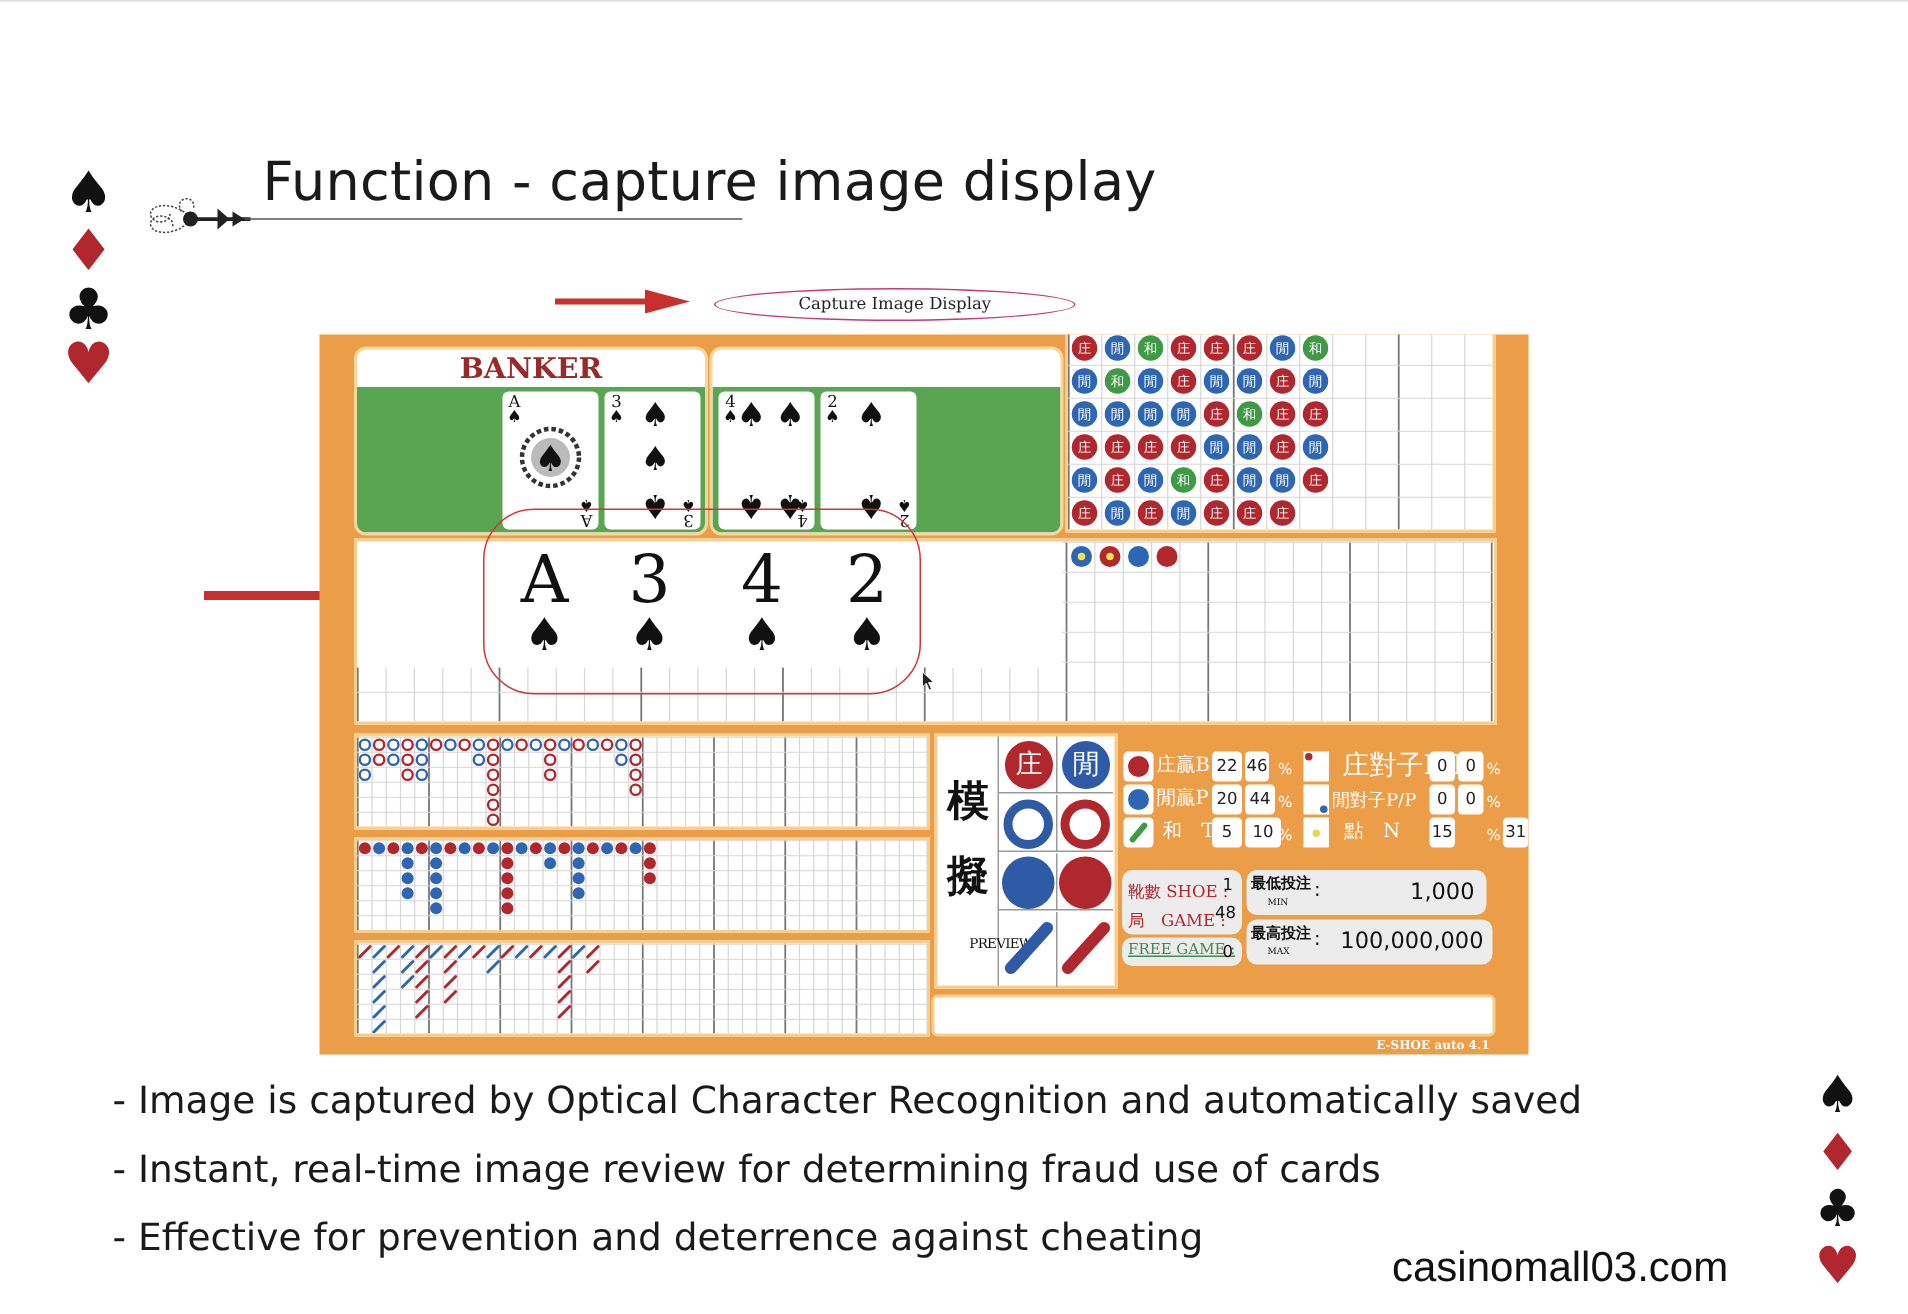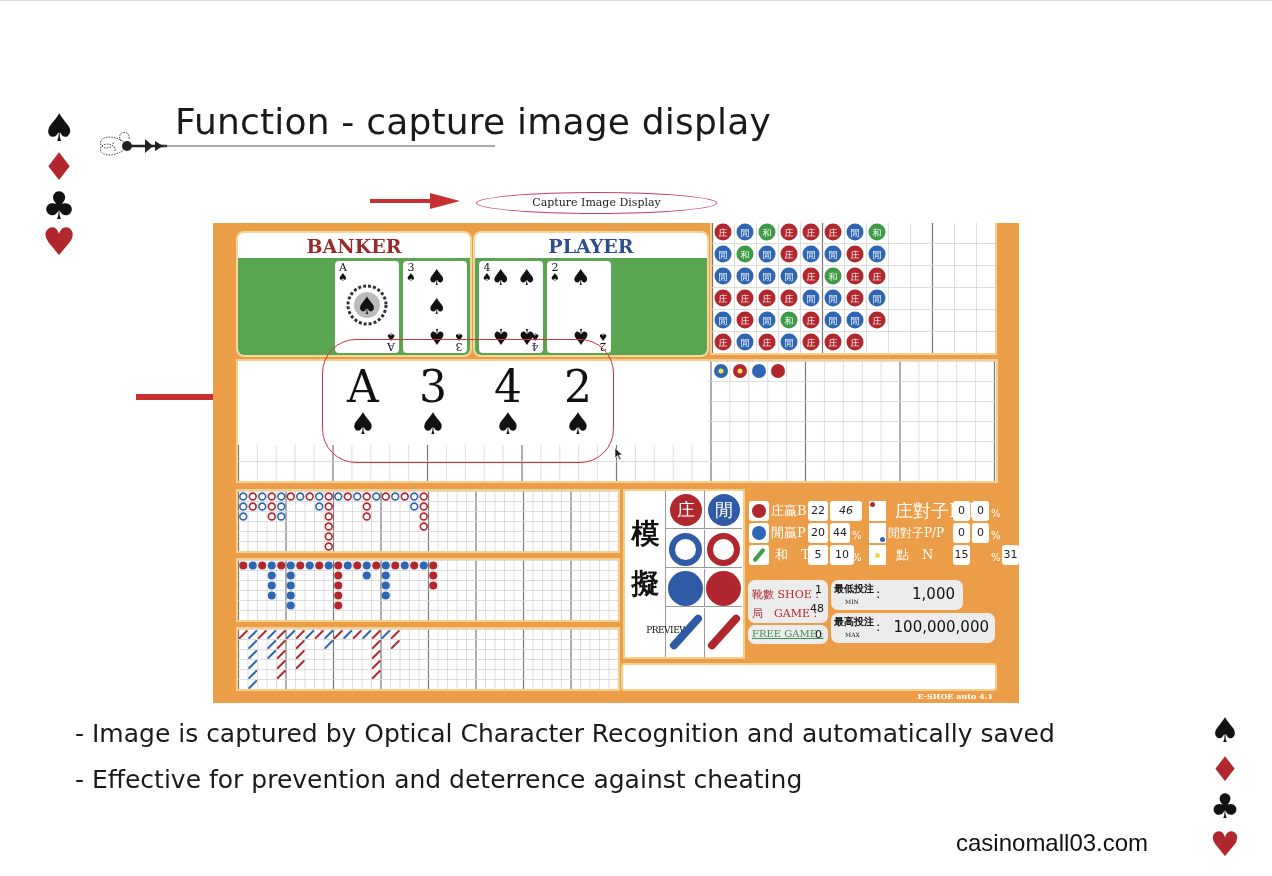--- a/index.html
+++ b/index.html
@@ -44,21 +44,21 @@
   .stat-row { position: absolute; height: 20px; font-family: "DejaVu Serif", serif; font-size: 13px; line-height: 20px; color: #fff; }
   .sbox { position: absolute; height: 20px; background: #fff; color: #222; font-family: "DejaVu Sans", sans-serif; font-size: 11px; line-height: 20px; text-align: center; border-radius: 3px; }
   .pct { position: absolute; font-size: 10px; color: #fff; font-family: "DejaVu Sans", sans-serif; }
 
   .infobox { position: absolute; background: #ececec; border-radius: 7px; }
   .lbl-red { color: #b0272d; font-family: "DejaVu Serif", serif; font-size: 11px; }
   .lbl-green { color: #3d8b55; font-family: "DejaVu Serif", serif; font-size: 10px; text-decoration: underline; }
 
   .bullets { position: absolute; left: 75px; top: 715px; font-family: "DejaVu Sans", sans-serif; font-size: 25px; color: #1a1a1a; }
   .bullets div { height: 45.5px; line-height: 36px; }
-  .site { position: absolute; left: 956px; top: 828px; font-family: "Liberation Sans", sans-serif; font-size: 24px; color: #111; }
+  .site { position: absolute; left: 928px; top: 828px; font-family: "Liberation Sans", sans-serif; font-size: 28px; color: #111; }
 </style>
 </head>
 <body>
 
 <div class="suit black" style="left:39px;top:108px;font-size:38px;">♠</div>
 <div class="suit red" style="left:39px;top:147px;font-size:38px;">♦</div>
 <div class="suit black" style="left:39px;top:186px;font-size:38px;">♣</div>
 <div class="suit red" style="left:39px;top:222px;font-size:38px;">♥</div>
 
 <div class="title">Function - capture image display</div>
@@ -104,21 +104,20 @@
         <div class="idx"><span>3</span><br><span>♠</span></div>
         <div class="pip" style="left:24px;top:6px;">♠</div>
         <div class="pip" style="left:24px;top:35px;">♠</div>
         <div class="pip" style="left:24px;top:64px;transform:rotate(180deg);">♠</div>
         <div class="idx-b"><span>3</span><br><span>♠</span></div>
       </div>
     </div>
   </div>
 
   <div class="side-panel" style="left:260px;top:8px;width:236px;height:126px;">
-    <div class="side-head" style="color:#2d4f8f;">PLAYER</div>
     <div class="side-body">
       <div class="pcard" style="left:4px;">
         <div class="idx"><span>4</span><br><span>♠</span></div>
         <div class="pip" style="left:12px;top:6px;">♠</div>
         <div class="pip" style="left:38px;top:6px;">♠</div>
         <div class="pip" style="left:12px;top:64px;transform:rotate(180deg);">♠</div>
         <div class="pip" style="left:38px;top:64px;transform:rotate(180deg);">♠</div>
         <div class="idx-b"><span>4</span><br><span>♠</span></div>
       </div>
       <div class="pcard" style="left:72px;">
@@ -584,21 +583,21 @@
   </div>
 
   <div style="position:absolute;left:536px;top:276px;width:250px;height:70px;">
 
     <div class="stat-row" style="left:0;top:2px;width:120px;">
       <span style="position:absolute;left:0;top:0;width:20px;height:20px;background:#fff;border-radius:3px;">
           <span style="position:absolute;left:3px;top:3px;width:14px;height:14px;border-radius:50%;background:#b0272d;"></span>
         </span>
       <span style="position:absolute;left:22px;">庄贏B</span>
       <span class="sbox" style="left:59px;width:20px;">22</span>
-      <span class="sbox" style="left:81px;width:32px;font-style:italic;">46</span>
+      <span class="sbox" style="left:81px;width:16px;">46</span>
       <span class="pct" style="left:103px;top:3px;">%</span>
     </div>
     <div class="stat-row" style="left:0;top:24px;width:120px;">
       <span style="position:absolute;left:0;top:0;width:20px;height:20px;background:#fff;border-radius:3px;">
           <span style="position:absolute;left:3px;top:3px;width:14px;height:14px;border-radius:50%;background:#2f66b3;"></span>
         </span>
       <span style="position:absolute;left:22px;">閒贏P</span>
       <span class="sbox" style="left:59px;width:20px;">20</span>
       <span class="sbox" style="left:81px;width:20px;">44</span>
       <span class="pct" style="left:103px;top:3px;">%</span>
@@ -650,21 +649,21 @@
     <div style="position:absolute;left:4px;top:22px;width:74px;">
       <span class="lbl-red">局　GAME :</span>
       <span style="position:absolute;right:2px;font-size:11px;">48</span>
     </div>
   </div>
   <div class="infobox" style="left:535px;top:402px;width:80px;height:19px;">
     <span class="lbl-green" style="position:absolute;left:4px;top:3px;">FREE GAME :</span>
     <span style="position:absolute;right:6px;top:3px;font-size:11px;">0</span>
   </div>
 
-  <div class="infobox" style="left:618px;top:357px;width:132px;height:30px;">
+  <div class="infobox" style="left:618px;top:357px;width:160px;height:30px;">
     <span style="position:absolute;left:3px;top:2px;font-family:'DejaVu Serif',serif;font-size:10px;font-weight:bold;">最低投注</span>
     <span style="position:absolute;left:14px;top:18px;font-family:'DejaVu Serif',serif;font-size:6px;">MIN</span>
     <span style="position:absolute;left:45px;top:6px;font-size:13px;">:</span>
     <span style="position:absolute;right:8px;top:5px;font-size:15px;font-family:'DejaVu Sans',sans-serif;">1,000</span>
   </div>
   <div class="infobox" style="left:618px;top:390px;width:164px;height:30px;">
     <span style="position:absolute;left:3px;top:2px;font-family:'DejaVu Serif',serif;font-size:10px;font-weight:bold;">最高投注</span>
     <span style="position:absolute;left:14px;top:18px;font-family:'DejaVu Serif',serif;font-size:6px;">MAX</span>
     <span style="position:absolute;left:45px;top:6px;font-size:13px;">:</span>
     <span style="position:absolute;right:6px;top:5px;font-size:15px;font-family:'DejaVu Sans',sans-serif;">100,000,000</span>
@@ -724,20 +723,21 @@
   <div class="pv-cell" style="left:41px;top:117px;border-bottom:none;height:50px;">
     <div style="position:absolute;left:16px;top:2px;width:8px;height:44px;border-radius:4px;background:#2f5aa6;transform:rotate(42deg);"></div>
   </div>
   <div class="pv-cell rt" style="left:79px;top:117px;border-bottom:none;height:50px;">
     <div style="position:absolute;left:15px;top:2px;width:8px;height:44px;border-radius:4px;background:#b0272d;transform:rotate(42deg);"></div>
   </div>
 </div>
 
 <div class="bullets">
   <div>- Image is captured by Optical Character Recognition and automatically saved</div>
+  <div>- Instant, real-time image review for determining fraud use of cards</div>
   <div>- Effective for prevention and deterrence against cheating</div>
 </div>
 
 <div class="suit black" style="left:1205px;top:712px;font-size:34px;">♠</div>
 <div class="suit red" style="left:1205px;top:751px;font-size:34px;">♦</div>
 <div class="suit black" style="left:1205px;top:788px;font-size:34px;">♣</div>
 <div class="suit red" style="left:1205px;top:826px;font-size:34px;">♥</div>
 
 <div class="site">casinomall03.com</div>
 

